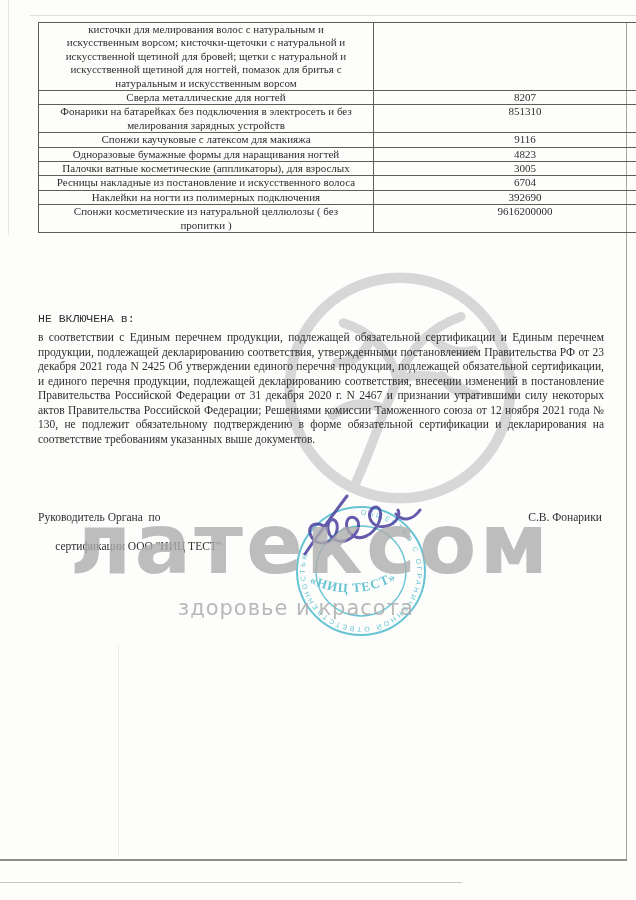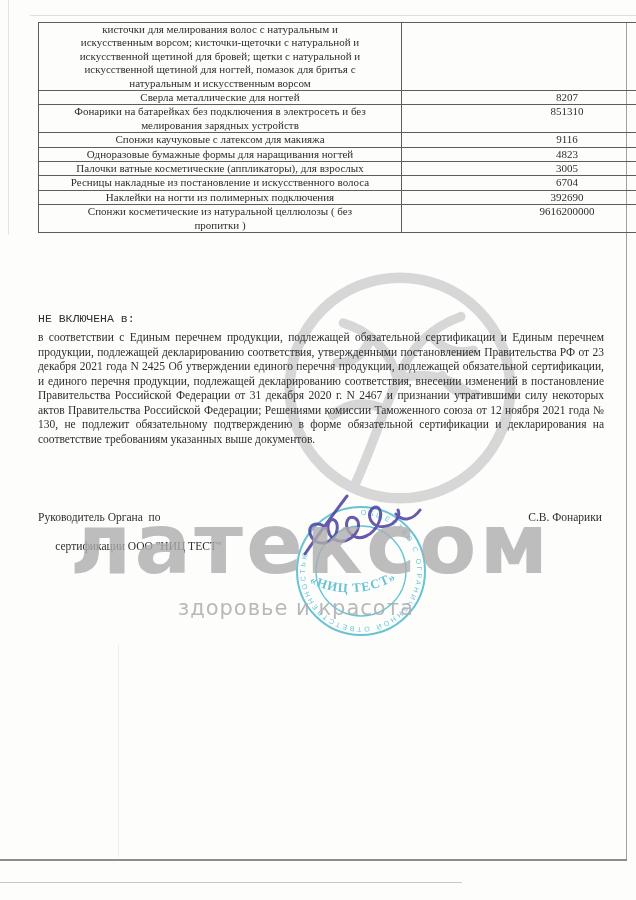--- a/index.html
+++ b/index.html
@@ -17,21 +17,21 @@
   .line-fold{left:118px;top:645px;width:1px;height:212px;background:#efede9;}
   
   .emblem{position:absolute;left:274px;top:262px;z-index:0;opacity:.9;}
   
   table.products{
     position:absolute;left:38px;top:22px;width:588px;z-index:2;
     border-collapse:collapse;table-layout:fixed;
   }
   table.products td{
     border:1px solid #5f5d5a;font-size:11px;line-height:13.4px;
-    text-align:center;vertical-align:top;padding:0 26px;
+    text-align:center;vertical-align:top;padding:0 12px;
   }
   table.products td.c1{width:310px;}
   table.products td.c2{width:278px;}
   
   .txt{position:absolute;left:38px;width:566px;z-index:2;font-size:11.5px;line-height:14.5px;}
   .heading{top:312px;font-family:Liberation Mono, monospace;}
   .body-par{top:330px;text-align:justify;}
   .note-par{top:454px;text-align:justify;text-indent:14px;}
   
   .sigrow{position:absolute;left:38px;top:510px;width:564px;z-index:2;

